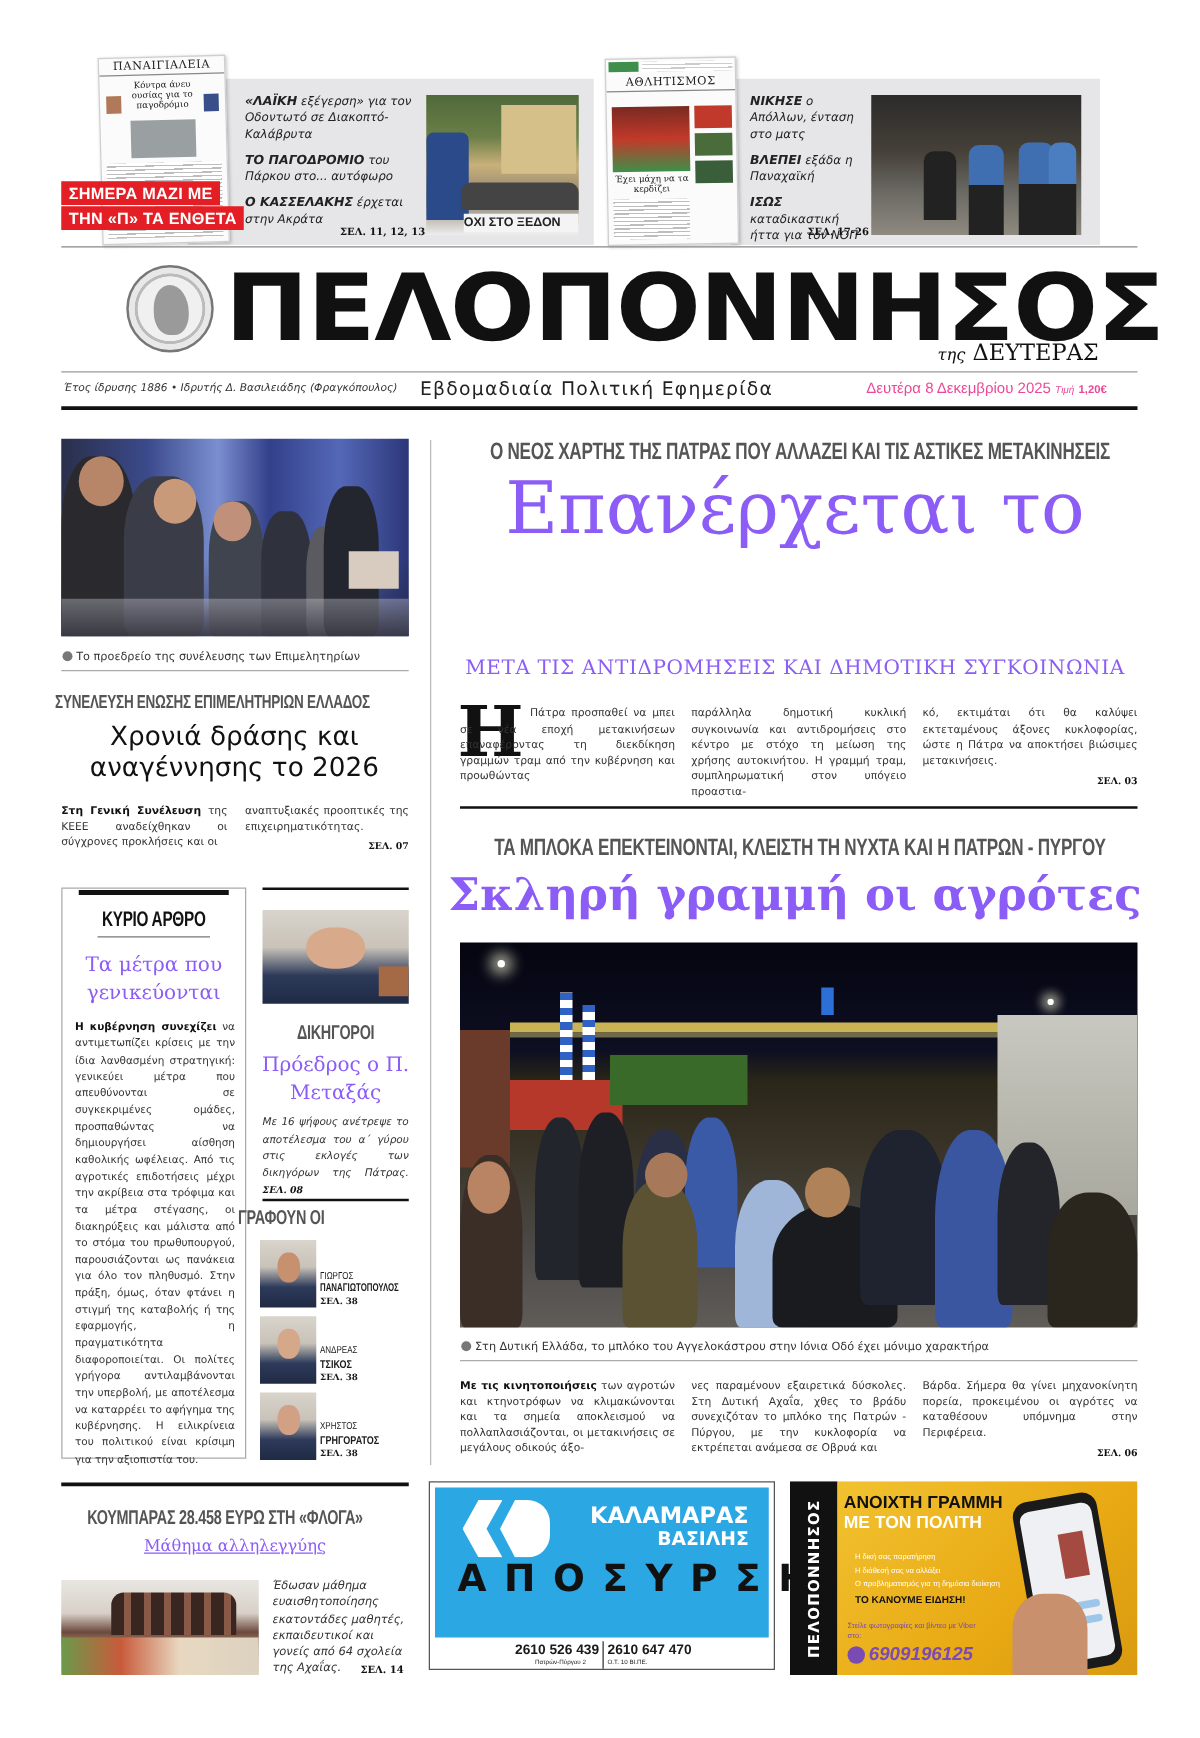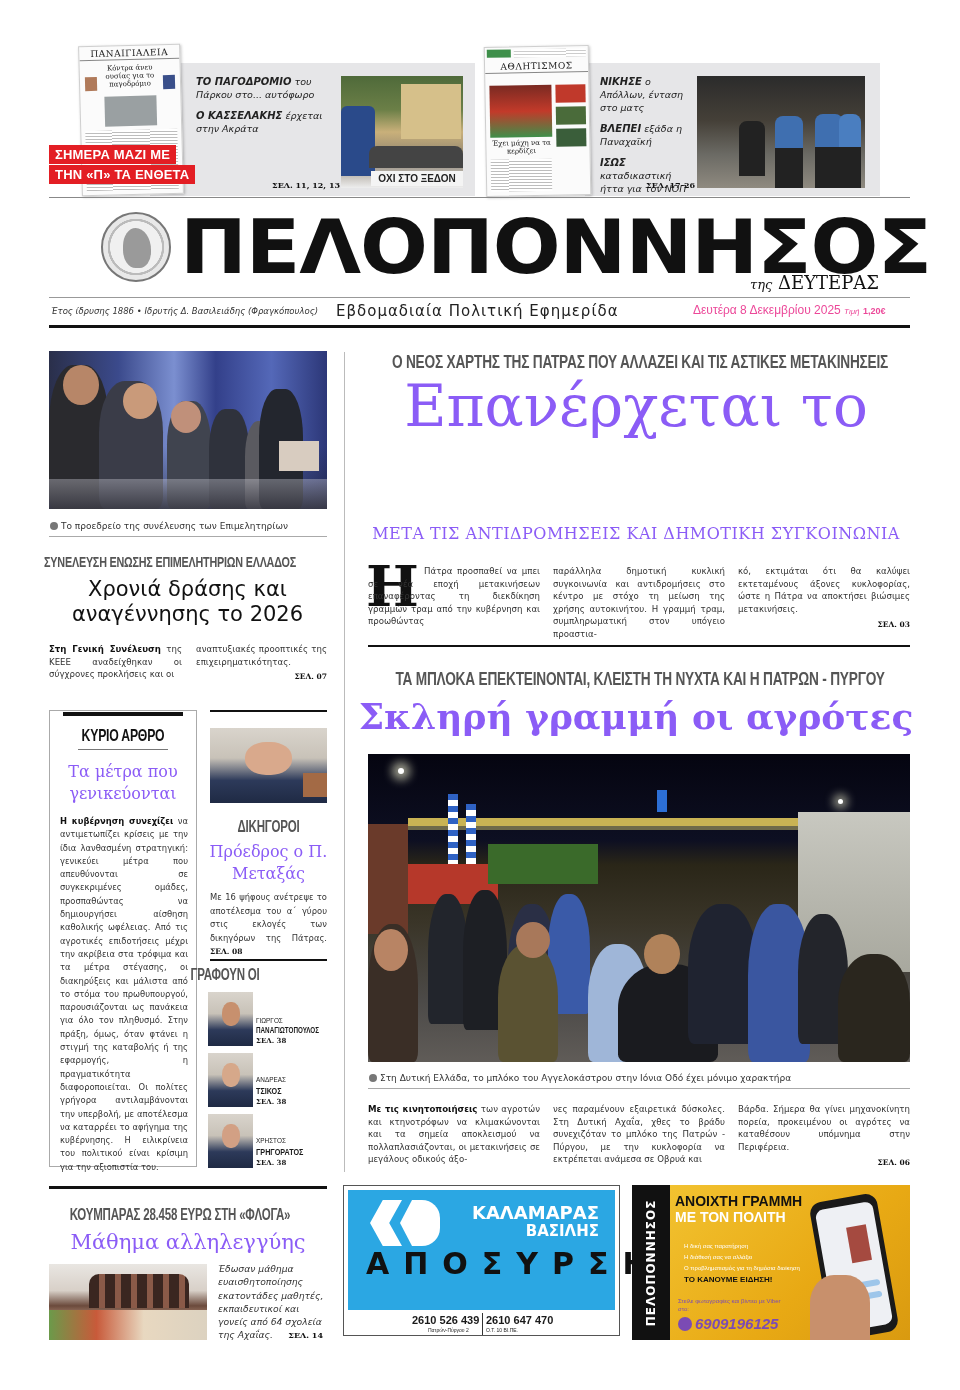--- a/index.html
+++ b/index.html
@@ -71,29 +71,30 @@
   <div style="font-size:7px;text-align:center;padding:4px 14px 2px;line-height:8px;">Κόντρα άνευ ουσίας για το παγοδρόμιο</div>
   <div style="position:absolute;left:5px;top:30px;width:12px;height:14px;background:#b07a5a;"></div>
   <div style="position:absolute;right:5px;top:30px;width:12px;height:14px;background:#3a4f8a;"></div>
   <div style="position:absolute;left:24px;top:50px;width:52px;height:30px;background:#9aa0a2;"></div>
   <div class="mini-lines" style="top:84px;bottom:4px;"></div>
 </div>
 <div class="abs red-box" style="left:49px;top:145px;">ΣΗΜΕΡΑ ΜΑΖΙ ΜΕ</div>
 <div class="abs red-box" style="left:49px;top:165px;">ΤΗΝ «Π» ΤΑ ΕΝΘΕΤΑ</div>
 
 <div class="abs" style="left:196px;top:75px;width:140px;">
+  <div class="promo-line" style="margin-bottom:8px;"><b>«ΛΑΪΚΗ</b><span> εξέγερση» για τον Οδοντωτό σε Διακοπτό-Καλάβρυτα</span></div>
   <div class="promo-line" style="margin-bottom:8px;"><b>ΤΟ ΠΑΓΟΔΡΟΜΙΟ</b><span> του Πάρκου στο... αυτόφωρο</span></div>
   <div class="promo-line"><b>Ο ΚΑΣΣΕΛΑΚΗΣ</b><span> έρχεται στην Ακράτα</span></div>
 </div>
 <div class="abs pg" style="left:272px;top:180px;">ΣΕΛ. 11, 12, 13</div>
 <div class="abs photo" style="left:341px;top:76px;width:122px;height:112px;background:linear-gradient(180deg,#4f6a3a 0%,#6b7f47 30%,#c9b07a 50%,#8a8070 75%,#eee 100%);">
   <div style="position:absolute;left:0;top:30px;width:34px;height:70px;background:#2a4a8a;border-radius:6px 6px 0 0;"></div>
   <div style="position:absolute;left:60px;top:8px;width:60px;height:55px;background:#d6c08a;"></div>
   <div style="position:absolute;left:28px;top:70px;width:94px;height:22px;background:#444;border-radius:8px 8px 0 0;"></div>
-  <div style="position:absolute;left:30px;bottom:2px;width:92px;background:#f4f4f4;font-family:'Liberation Sans',sans-serif;font-weight:bold;font-size:10px;color:#222;text-align:center;padding:2px 0;">ΟΧΙ ΣΤΟ ΞΕΔΟΝ</div>
+  <div style="position:absolute;left:30px;bottom:2px;width:92px;background:#f4f4f4;font-family:'Liberation Sans',sans-serif;font-weight:bold;font-size:10px;color:#222;text-align:left;padding:2px 0;">ΟΧΙ ΣΤΟ ΞΕΔΟΝ</div>
 </div>
 
 <div class="abs mini-paper" style="left:485px;top:46px;width:105px;height:150px;transform:rotate(-1deg);">
   <div style="height:12px;display:flex;gap:3px;padding:2px;">
       <div style="width:24px;background:#3e8f4a;"></div>
       <div style="flex:1;background:repeating-linear-gradient(#fff 0 2px,#ccc 2px 3px);"></div>
     </div>
   <div class="mini-masthead">ΑΘΛΗΤΙΣΜΟΣ</div>
   <div style="position:absolute;left:4px;top:38px;width:62px;height:52px;background:linear-gradient(180deg,#7a2a22,#c23a2a 50%,#3e8f4a);"></div>
   <div style="position:absolute;left:70px;top:38px;width:30px;height:18px;background:#c0392b;"></div>
@@ -232,21 +233,21 @@
   <b>Η κυβέρνηση συνεχίζει</b><span> να αντιμετωπίζει κρίσεις με την ίδια λανθασμένη στρατηγική: γενικεύει μέτρα που απευθύνονται σε συγκεκριμένες ομάδες, προσπαθώντας να δημιουργήσει αίσθηση καθολικής ωφέλειας. Από τις αγροτικές επιδοτήσεις μέχρι την ακρίβεια στα τρόφιμα και τα μέτρα στέγασης, οι διακηρύξεις και μάλιστα από το στόμα του πρωθυπουργού, παρουσιάζονται ως πανάκεια για όλο τον πληθυσμό. Στην πράξη, όμως, όταν φτάνει η στιγμή της καταβολής ή της εφαρμογής, η πραγματικότητα διαφοροποιείται. Οι πολίτες γρήγορα αντιλαμβάνονται την υπερβολή, με αποτέλεσμα να καταρρέει το αφήγημα της κυβέρνησης. Η ειλικρίνεια του πολιτικού είναι κρίσιμη για την αξιοπιστία του.</span>
 </div>
 
 <div class="abs bar" style="left:210px;top:710px;width:117px;height:2px;"></div>
 <div class="abs portrait" style="left:210px;top:728px;width:117px;height:75px;">
   <div class="face"></div>
   <div style="position:absolute;right:0;top:45px;width:24px;height:24px;background:#a36a45;"></div>
 </div>
 <div class="abs kicker" style="left:200px;top:818px;width:137px;font-size:16px;text-align:center;">ΔΙΚΗΓΟΡΟΙ</div>
 <div class="abs hl-serif" style="left:205px;top:841px;width:127px;font-size:16px;line-height:22px;">Πρόεδρος ο Π. Μεταξάς</div>
-<div class="abs body-text" style="left:210px;top:891px;width:117px;font-size:8.4px;line-height:13.5px;">
+<div class="abs body-text" style="left:210px;top:891px;width:117px;font-size:8.4px;line-height:13.5px;font-style:italic;">
   <span>Με 16 ψήφους ανέτρεψε το αποτέλεσμα του α΄ γύρου στις εκλογές των δικηγόρων της Πάτρας.</span> <b class="page-ref" style="display:inline;">ΣΕΛ. 08</b>
 </div>
 <div class="abs bar" style="left:210px;top:959px;width:117px;height:2px;"></div>
 <div class="abs kicker" style="left:170px;top:966px;width:110px;font-size:16px;text-align:center;">ΓΡΑΦΟΥΝ ΟΙ</div>
 
 <div class="abs" style="left:208px;top:992px;width:125px;height:54px;">
   <div class="portrait" style="position:absolute;left:0;top:0;width:45px;height:54px;">
       <div class="face" style="background:#c7906e;"></div>
     </div>
   <div style="position:absolute;left:48px;top:24px;font-family:'Liberation Sans',sans-serif;font-size:8px;transform:scaleX(.8);transform-origin:left;">ΓΙΩΡΓΟΣ</div>
@@ -265,21 +266,21 @@
   <div class="portrait" style="position:absolute;left:0;top:0;width:45px;height:54px;">
       <div class="face" style="background:#d2a084;"></div>
     </div>
   <div style="position:absolute;left:48px;top:22px;font-family:'Liberation Sans',sans-serif;font-size:8px;transform:scaleX(.8);transform-origin:left;">ΧΡΗΣΤΟΣ</div>
   <div style="position:absolute;left:48px;top:33px;font-family:'Liberation Sans',sans-serif;font-weight:bold;font-size:9px;transform:scaleX(.8);transform-origin:left;">ΓΡΗΓΟΡΑΤΟΣ</div>
   <div style="position:absolute;left:48px;top:44px;font-family:'DejaVu Serif',serif;font-weight:bold;font-size:7px;">ΣΕΛ. 38</div>
 </div>
 
 <div class="abs bar" style="left:49px;top:1186px;width:278px;height:3px;"></div>
 <div class="abs kicker" style="left:-10px;top:1206px;width:380px;font-size:16px;text-align:center;">ΚΟΥΜΠΑΡΑΣ 28.458 ΕΥΡΩ ΣΤΗ «ΦΛΟΓΑ»</div>
-<div class="abs hl-serif" style="left:49px;top:1230px;width:278px;font-size:21px;">Μάθημα αλληλεγγύης</div>
+<div class="abs hl-serif" style="left:49px;top:1230px;width:278px;font-size:13px;text-decoration:underline;">Μάθημα αλληλεγγύης</div>
 <div class="abs photo photo-kids" style="left:49px;top:1264px;width:158px;height:76px;">
   <div style="position:absolute;left:40px;top:10px;width:100px;height:34px;background:repeating-linear-gradient(90deg,#3a2620 0 10px,#8a5a48 10px 16px);border-radius:10px 10px 0 0;"></div>
   <div style="position:absolute;left:0;bottom:0;width:100%;height:30px;background:linear-gradient(90deg,#6b9a4a,#c85a3a 30%,#e8d8c0 60%,#dcd2c0);"></div>
 </div>
 <div class="abs" style="left:218px;top:1262px;width:110px;font-family:'DejaVu Sans',sans-serif;font-style:italic;font-size:9.2px;line-height:13.3px;color:#333;">
   <span>Έδωσαν μάθημα ευαισθητοποίησης εκατοντάδες μαθητές, εκπαιδευτικοί και γονείς από 64 σχολεία της Αχαΐας.</span>
 </div>
 <div class="abs page-ref" style="left:273px;top:1330px;width:50px;font-size:8px;">ΣΕΛ. 14</div>
 
 <div class="abs" style="left:343px;top:1185px;width:277px;height:151px;border:1px solid #555;background:#fff;">

